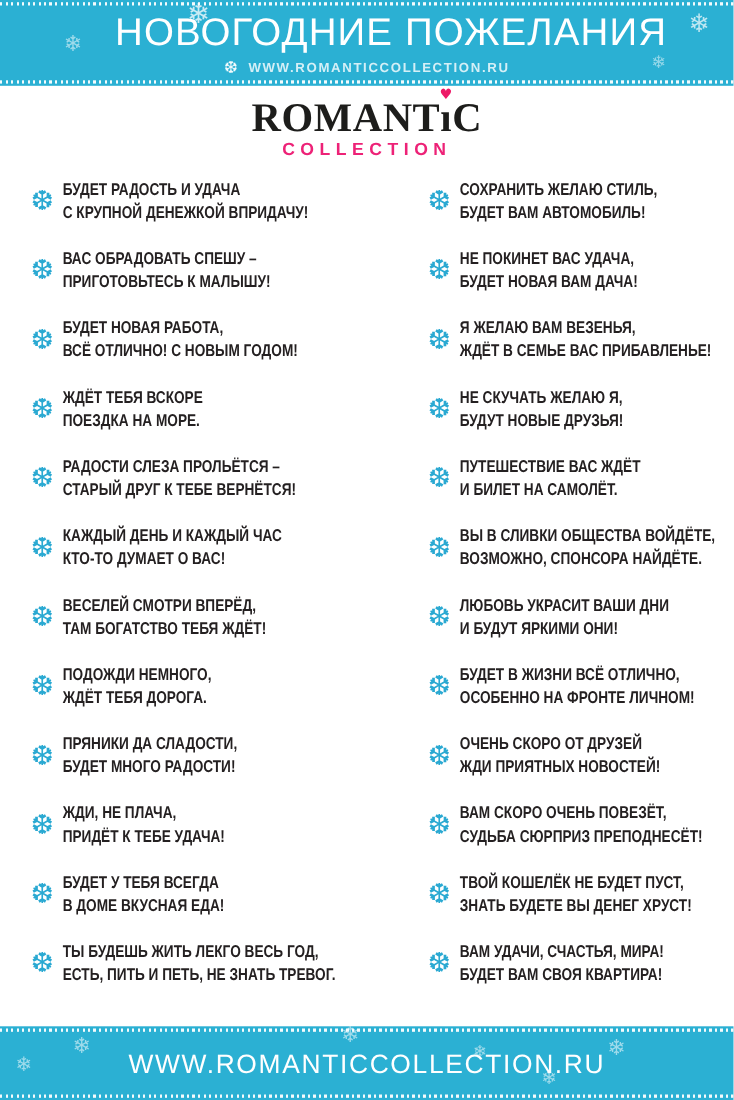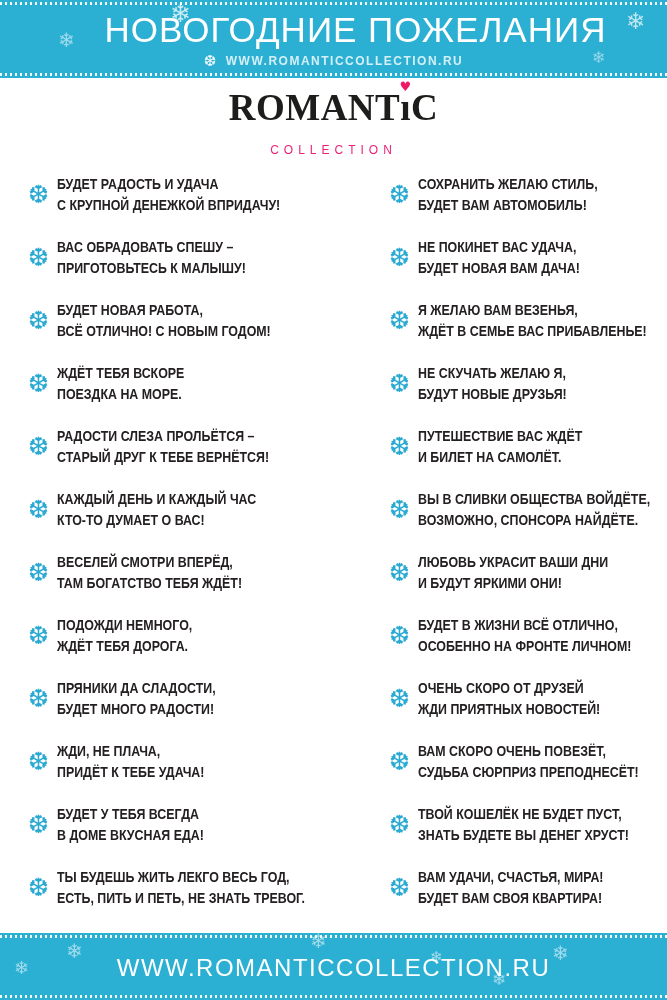--- a/index.html
+++ b/index.html
@@ -30,21 +30,21 @@
   .f5{left:552px;top:10px;font-size:20px;}
   .f6{left:492px;top:38px;font-size:17px;}
   .footer-url{text-align:center;padding-top:21px;font-size:24px;color:#fff;letter-spacing:1.5px;font-weight:400;}
   
   .logo{text-align:center;margin-top:11px;}
   .logo-name{font-family:"Liberation Serif",serif;font-weight:700;font-size:37px;
     color:#1d1d1b;letter-spacing:.5px;line-height:1;}
   .logo-i{position:relative;display:inline-block;}
   .logo-heart{position:absolute;left:50%;transform:translateX(-50%);top:-9px;
     font-size:13px;color:#ed1a67;font-family:"DejaVu Sans",sans-serif;}
-  .logo-sub{margin-top:17px;font-size:12px;font-weight:400;color:#ed2277;letter-spacing:5px;}
+  .logo-sub{margin-top:2px;font-size:16px;font-weight:700;color:#ed2277;letter-spacing:5px;}
   
   .wishes{display:grid;grid-template-columns:1fr 1fr;column-gap:22px;row-gap:21px;
     padding:16px 20px 0 28px;}
   .wish{display:flex;align-items:center;gap:8px;}
   .wish .flake{font-size:25px;color:#2aa9d2;line-height:1;flex:0 0 auto;}
   .wish-text{display:flex;flex-direction:column;font-weight:700;font-size:15.5px;line-height:21px;
     color:#242021;white-space:nowrap;transform:scaleX(.8);transform-origin:left center;}
 </style>
 </head>
 <body>

